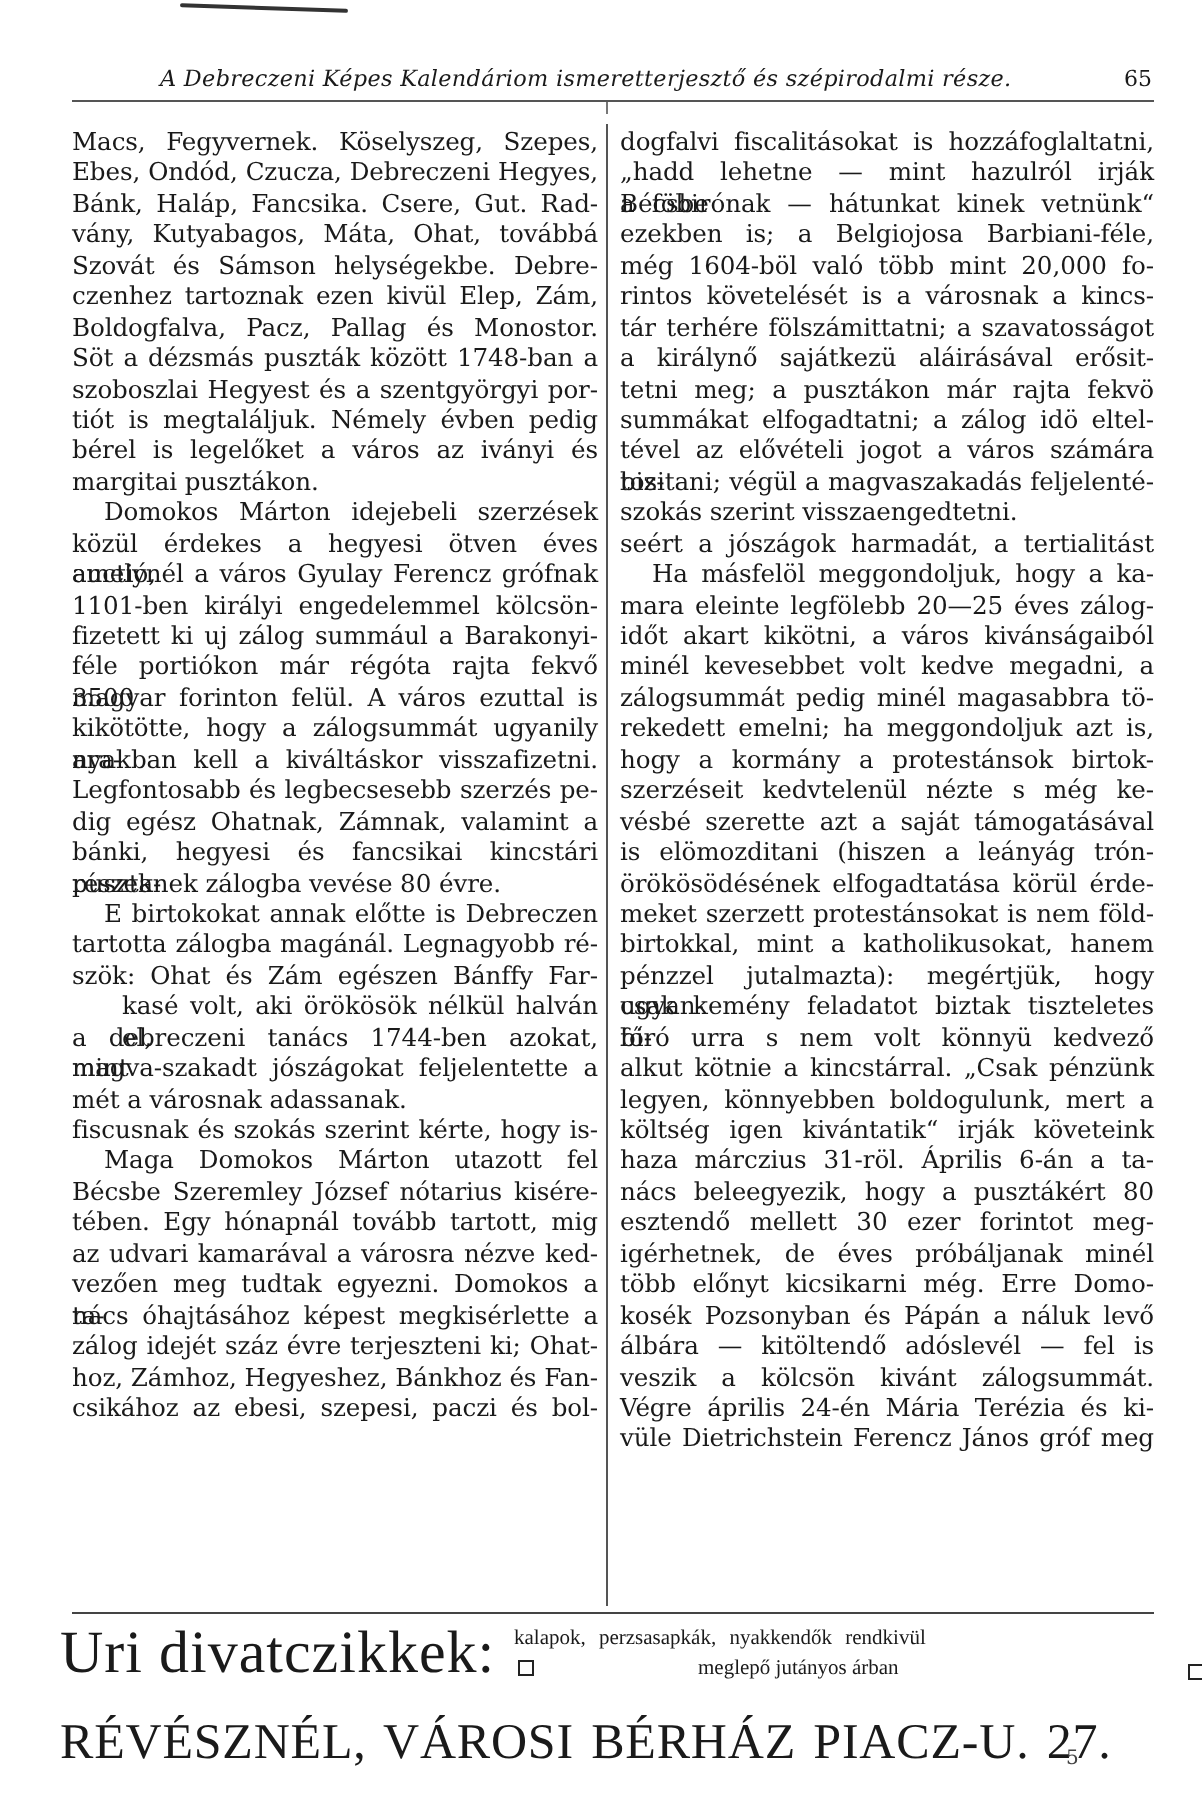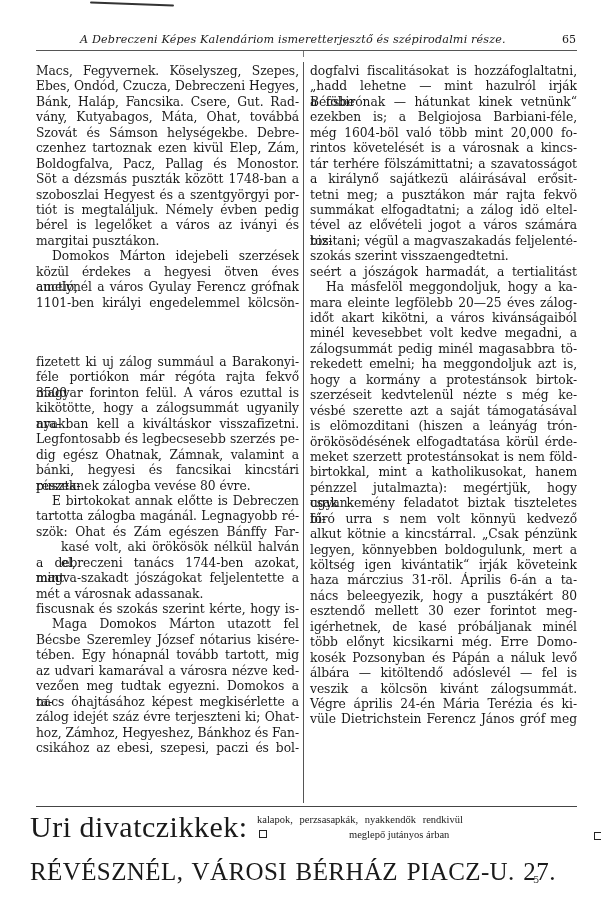--- a/index.html
+++ b/index.html
@@ -91,21 +91,21 @@
     <span class="line" style="white-space: normal;">Boldogfalva, Pacz, Pallag és Monostor.</span>
     <span class="line" style="white-space: normal;">Söt a dézsmás puszták között 1748-ban a</span>
     <span class="line" style="white-space: normal;">szoboszlai Hegyest és a szentgyörgyi por-</span>
     <span class="line" style="white-space: normal;">tiót is megtaláljuk. Némely évben pedig</span>
     <span class="line" style="white-space: normal;">bérel is legelőket a város az iványi és</span>
     <span class="line last" style="white-space: normal;">margitai pusztákon.</span>
     <span class="line indent" style="white-space: normal;">Domokos Márton idejebeli szerzések</span>
     <span class="line" style="white-space: normal;">közül érdekes a hegyesi ötven éves auctió,</span>
     <span class="line" style="white-space: normal;">amelynél a város Gyulay Ferencz grófnak</span>
     <span class="line" style="white-space: normal;">1101-ben királyi engedelemmel kölcsön-</span>
-    <span class="line" style="white-space: normal; margin-top: 44px;">fizetett ki uj zálog summául a Barakonyi-</span>
+    <span class="line" style="white-space: normal;">fizetett ki uj zálog summául a Barakonyi-</span>
     <span class="line" style="white-space: normal;">féle portiókon már régóta rajta fekvő 3500</span>
     <span class="line" style="white-space: normal;">magyar forinton felül. A város ezuttal is</span>
     <span class="line" style="white-space: normal;">kikötötte, hogy a zálogsummát ugyanily ara-</span>
     <span class="line" style="white-space: normal;">nyakban kell a kiváltáskor visszafizetni.</span>
     <span class="line" style="white-space: normal;">Legfontosabb és legbecsesebb szerzés pe-</span>
     <span class="line" style="white-space: normal;">dig egész Ohatnak, Zámnak, valamint a</span>
     <span class="line" style="white-space: normal;">bánki, hegyesi és fancsikai kincstári puszta-</span>
     <span class="line last" style="white-space: normal;">részeknek zálogba vevése 80 évre.</span>
     <span class="line indent" style="white-space: normal;">E birtokokat annak előtte is Debreczen</span>
     <span class="line" style="white-space: normal;">tartotta zálogba magánál. Legnagyobb ré-</span>
@@ -156,21 +156,21 @@
     <span class="line" style="white-space: normal;">birtokkal, mint a katholikusokat, hanem</span>
     <span class="line" style="white-space: normal;">pénzzel jutalmazta): megértjük, hogy ugyan-</span>
     <span class="line" style="white-space: normal;">csak kemény feladatot biztak tiszteletes fő-</span>
     <span class="line" style="white-space: normal;">biró urra s nem volt könnyü kedvező</span>
     <span class="line" style="white-space: normal;">alkut kötnie a kincstárral. „Csak pénzünk</span>
     <span class="line" style="white-space: normal;">legyen, könnyebben boldogulunk, mert a</span>
     <span class="line" style="white-space: normal;">költség igen kivántatik“ irják követeink</span>
     <span class="line" style="white-space: normal;">haza márczius 31-röl. Április 6-án a ta-</span>
     <span class="line" style="white-space: normal;">nács beleegyezik, hogy a pusztákért 80</span>
     <span class="line" style="white-space: normal;">esztendő mellett 30 ezer forintot meg-</span>
-    <span class="line" style="white-space: normal;">igérhetnek, de kasé próbáljanak minél</span>
+    <span class="line" style="white-space: normal;">igérhetnek, de éves próbáljanak minél</span>
     <span class="line" style="white-space: normal;">több előnyt kicsikarni még. Erre Domo-</span>
     <span class="line" style="white-space: normal;">kosék Pozsonyban és Pápán a náluk levő</span>
     <span class="line" style="white-space: normal;">álbára — kitöltendő adóslevél — fel is</span>
     <span class="line" style="white-space: normal;">veszik a kölcsön kivánt zálogsummát.</span>
     <span class="line" style="white-space: normal;">Végre április 24-én Mária Terézia és ki-</span>
     <span class="line" style="white-space: normal;">vüle Dietrichstein Ferencz János gróf meg</span>
   </div>
 
 <div class="bottom-rule"></div>
 

